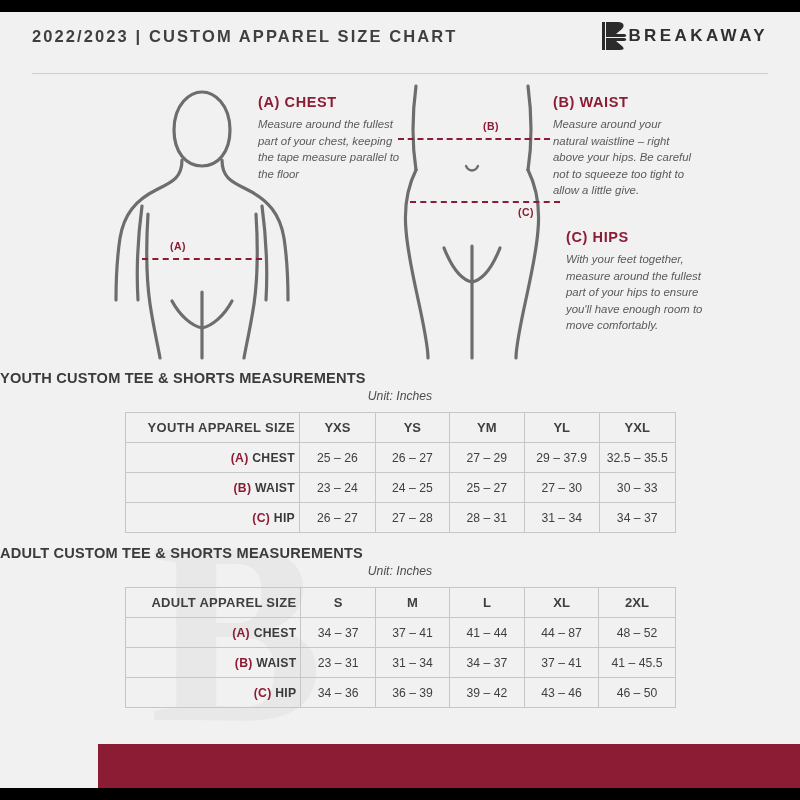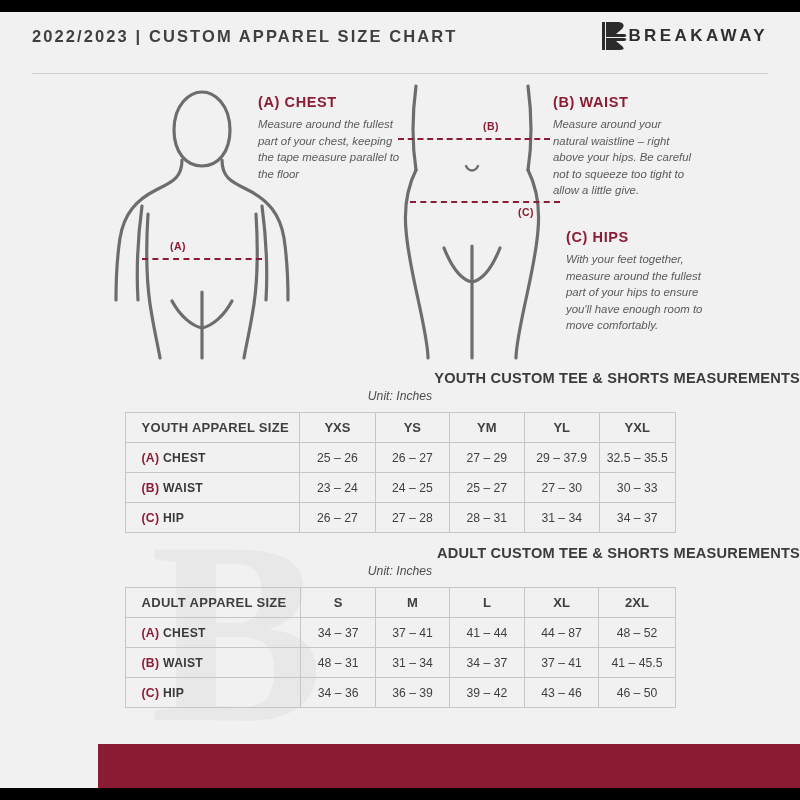--- a/index.html
+++ b/index.html
@@ -131,21 +131,21 @@
 
   
   .section {
     position: absolute;
     left: 0; right: 0;
   }
   .sec-youth { top: 358px; }
   .sec-adult { top: 533px; }
 
   .sec-title {
-    text-align: right;
+    text-align: left;
     font-size: 14.6px;
     font-weight: bold;
     color: #3b3b3b;
     letter-spacing: 0.2px;
   }
   .sec-sub {
     text-align: center;
     font-size: 12.2px;
     font-style: italic;
     color: #4d4d4d;
@@ -160,21 +160,21 @@
   }
   table.size th, table.size td {
     border: 1px solid #c6c6c6;
     height: 29px;
     font-size: 12.2px;
     color: #3f3f3f;
     text-align: center;
     padding: 0 4px;
   }
   table.size th.rowhead, table.size td.rowhead {
-    text-align: left;
+    text-align: right;
     padding-left: 16px;
     width: 172px;
     font-weight: bold;
     letter-spacing: 0.3px;
   }
   table.size th {
     font-weight: bold;
     font-size: 13px;
   }
   table.size td { font-weight: normal; }
@@ -353,21 +353,21 @@
           <tr>
             <td class="rowhead"><span class="tag">(A)</span> <span class="rowlabel">CHEST</span></td>
             <td>34 – 37</td>
             <td>37 – 41</td>
             <td>41 – 44</td>
             <td>44 – 87</td>
             <td>48 – 52</td>
           </tr>
           <tr>
             <td class="rowhead"><span class="tag">(B)</span> <span class="rowlabel">WAIST</span></td>
-            <td>48 – 31</td>
+            <td>23 – 31</td>
             <td>31 – 34</td>
             <td>34 – 37</td>
             <td>37 – 41</td>
             <td>41 – 45.5</td>
           </tr>
           <tr>
             <td class="rowhead"><span class="tag">(C)</span> <span class="rowlabel">HIP</span></td>
             <td>34 – 36</td>
             <td>36 – 39</td>
             <td>39 – 42</td>

